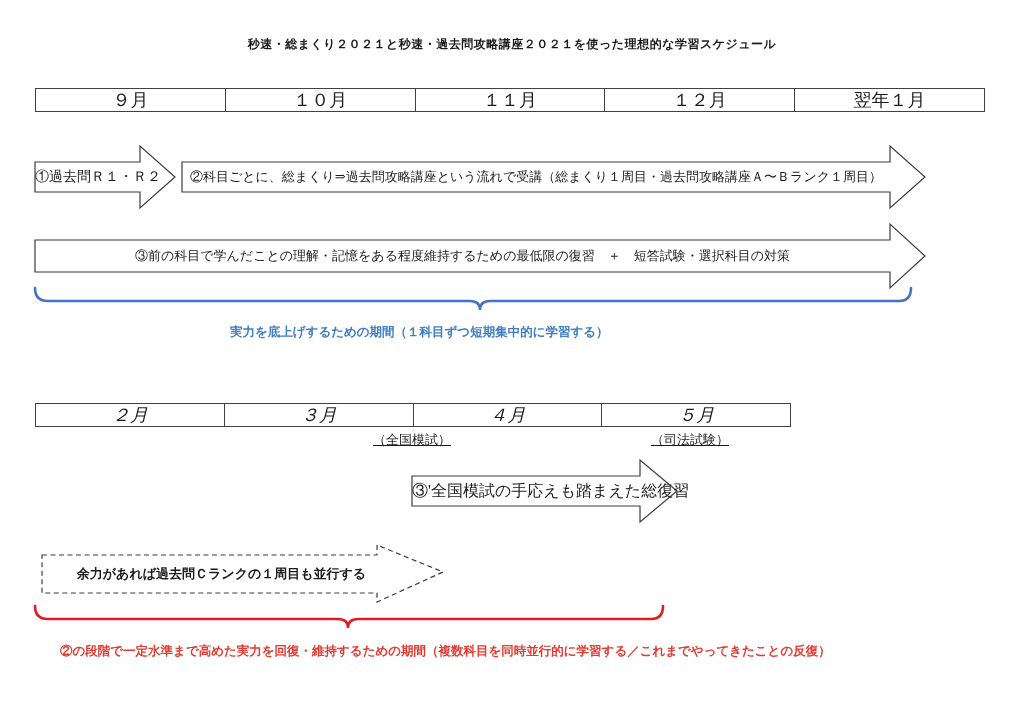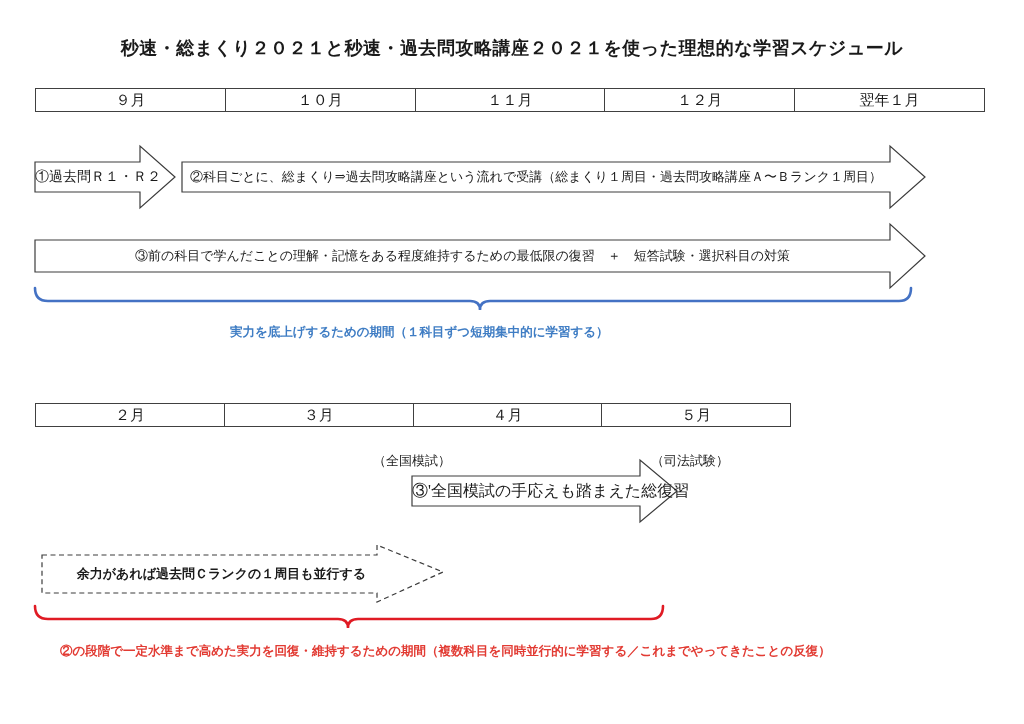--- a/index.html
+++ b/index.html
@@ -3,35 +3,35 @@
 <meta charset="utf-8">
 <style>
   html,body{margin:0;padding:0;background:#888;}
   .page{
     position:relative;width:1024px;height:724px;background:#ffffff;
     font-family:"Liberation Serif","DejaVu Serif",serif;
     color:#1a1a1a;overflow:hidden;margin:0 auto;
   }
   .title{
     position:absolute;top:36px;left:0;width:100%;
-    text-align:center;font-size:18px;font-weight:bold;letter-spacing:.5px;
+    text-align:center;font-size:12px;font-weight:bold;letter-spacing:.5px;
   }
   .month-row{
     position:absolute;display:flex;height:24px;
     border:1px solid #404040;box-sizing:border-box;background:#fff;
   }
   .month-row.row1{left:35px;top:88px;width:950px;}
-  .month-row.row2{left:35px;top:403px;width:756px;}
+  .month-row.row2{left:35px;top:403px;width:756px;font-style:italic;}
   .month-cell{
-    flex:1;text-align:center;line-height:22px;font-size:15px;
+    flex:1;text-align:center;line-height:22px;font-size:18px;
     border-right:1px solid #404040;
   }
   .month-cell:last-child{border-right:none;}
   .annotation{
-    position:absolute;width:120px;text-align:center;font-size:13px;top:452px;
+    position:absolute;width:120px;text-align:center;font-size:13px;top:431px;text-decoration:underline;
   }
   .arrow{position:absolute;}
   .arrow svg{position:absolute;left:0;top:0;overflow:visible;}
   .arrow-shape{fill:#ffffff;stroke:var(--outline,#3c3c3c);stroke-width:1.2;stroke-linejoin:miter;}
   .dashed-shape{stroke-dasharray:5 3.5;}
   .arrow-label{
     position:absolute;text-align:center;white-space:nowrap;
     font-size:13px;
   }
   .brace{position:absolute;overflow:visible;}

